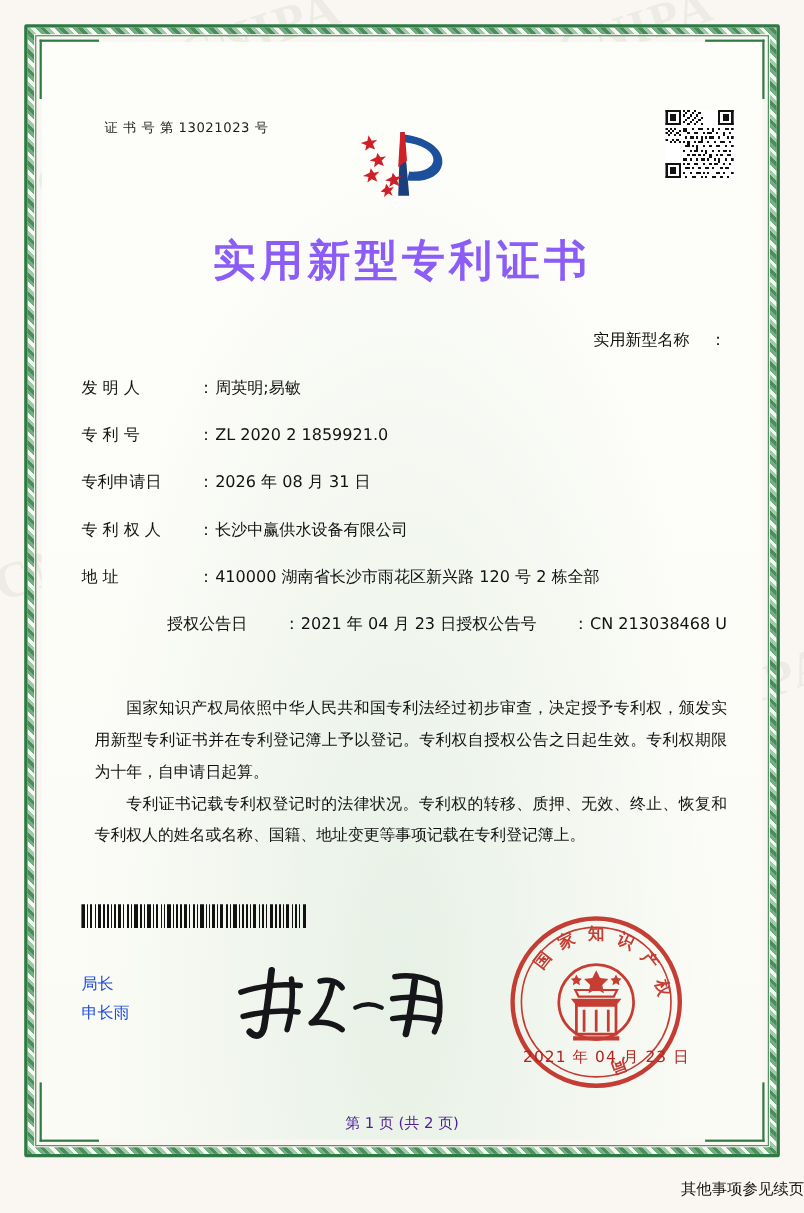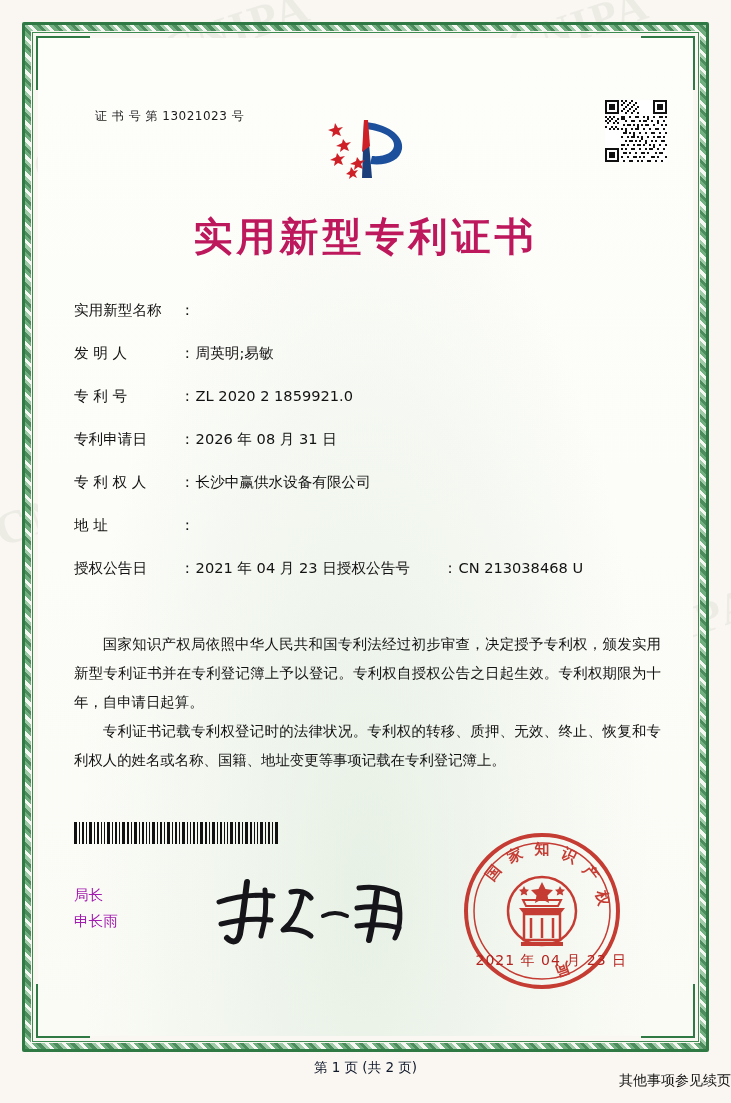--- a/index.html
+++ b/index.html
@@ -111,37 +111,38 @@
 
   .doc-title {
     position: absolute;
     top: 188px;
     left: 0; right: 0;
     text-align: center;
     font-family: "DejaVu Serif", "Liberation Serif", serif;
     font-weight: bold;
     font-size: 39px;
     letter-spacing: 4px;
-    color: #be185d;
+    color: #8b5cf6;
   }
 
   
   .fields {
     position: absolute;
     left: 52px;
     right: 48px;
     top: 278px;
     font-size: 14.6px;
     color: #121212;
     line-height: 1.4;
   }
   .frow {
     display: flex;
     align-items: baseline;
     margin-bottom: 22.5px;
+    justify-content: flex-end;
   }
   .flabel {
     width: 104px;
     flex: 0 0 104px;
     display: flex;
     justify-content: space-between;
     white-space: nowrap;
   }
   .flabel.tight { justify-content: flex-start; letter-spacing: 0; }
   .fvalue { flex: 1; }
@@ -151,21 +152,21 @@
     flex: 0 0 104px;
     display: flex;
     justify-content: space-between;
     white-space: nowrap;
   }
   .colon { margin: 0 1px 0 2px; }
 
   
   .body-text {
     position: absolute;
-    left: 52px;
+    left: 64px;
     right: 48px;
     top: 608px;
     font-size: 14.4px;
     line-height: 2.0;
     color: #121212;
     text-align: justify;
     font-family: "DejaVu Sans", sans-serif;
   }
   .body-text p { margin: 0 0 1px 0; text-indent: 2em; }
 
@@ -178,21 +179,21 @@
     height: 22px;
   }
 
   
   .sig-label {
     position: absolute;
     left: 52px;
     top: 860px;
     font-size: 14.6px;
     line-height: 1.75;
-    color: #a21caf;
+    color: #1d4ed8;
   }
   .sig-script {
     position: absolute;
     left: 185px;
     top: 850px;
     width: 220px;
     height: 78px;
   }
 
   
@@ -213,22 +214,21 @@
     font-family: "DejaVu Sans", sans-serif;
   }
 
   
   .page-num {
     position: absolute;
     left: 0; right: 0;
     top: 990px;
     text-align: center;
     font-size: 13.5px;
-    color: #0f172a;
-    margin-top: 47px;
+    color: #4c1d95;
   }
   .outside-note {
     position: absolute;
     left: 0; right: 0;
     top: 1072px;
     text-align: right;
     font-size: 14px;
     color: #141414;
     z-index: 2;
   }
@@ -454,20 +454,21 @@
       <span class="fvalue">2026 年 08 月 31 日</span>
     </div>
     <div class="frow">
       <span class="flabel">专 利 权 人</span>
       <span class="colon">：</span>
       <span class="fvalue">长沙中赢供水设备有限公司</span>
     </div>
     <div class="frow">
       <span class="flabel">地        址</span>
       <span class="colon">：</span>
+      <span class="fvalue">410000 湖南省长沙市雨花区新兴路 120 号 2 栋全部</span>
     </div>
     <div class="frow dual">
       <span class="flabel tight">授权公告日</span>
       <span class="colon">：</span>
       <span class="fvalue">2021 年 04 月 23 日</span>
       <span class="flabel2">授权公告号</span>
       <span class="colon">：</span>
       <span class="fvalue">CN 213038468 U</span>
     </div>
   </div>

